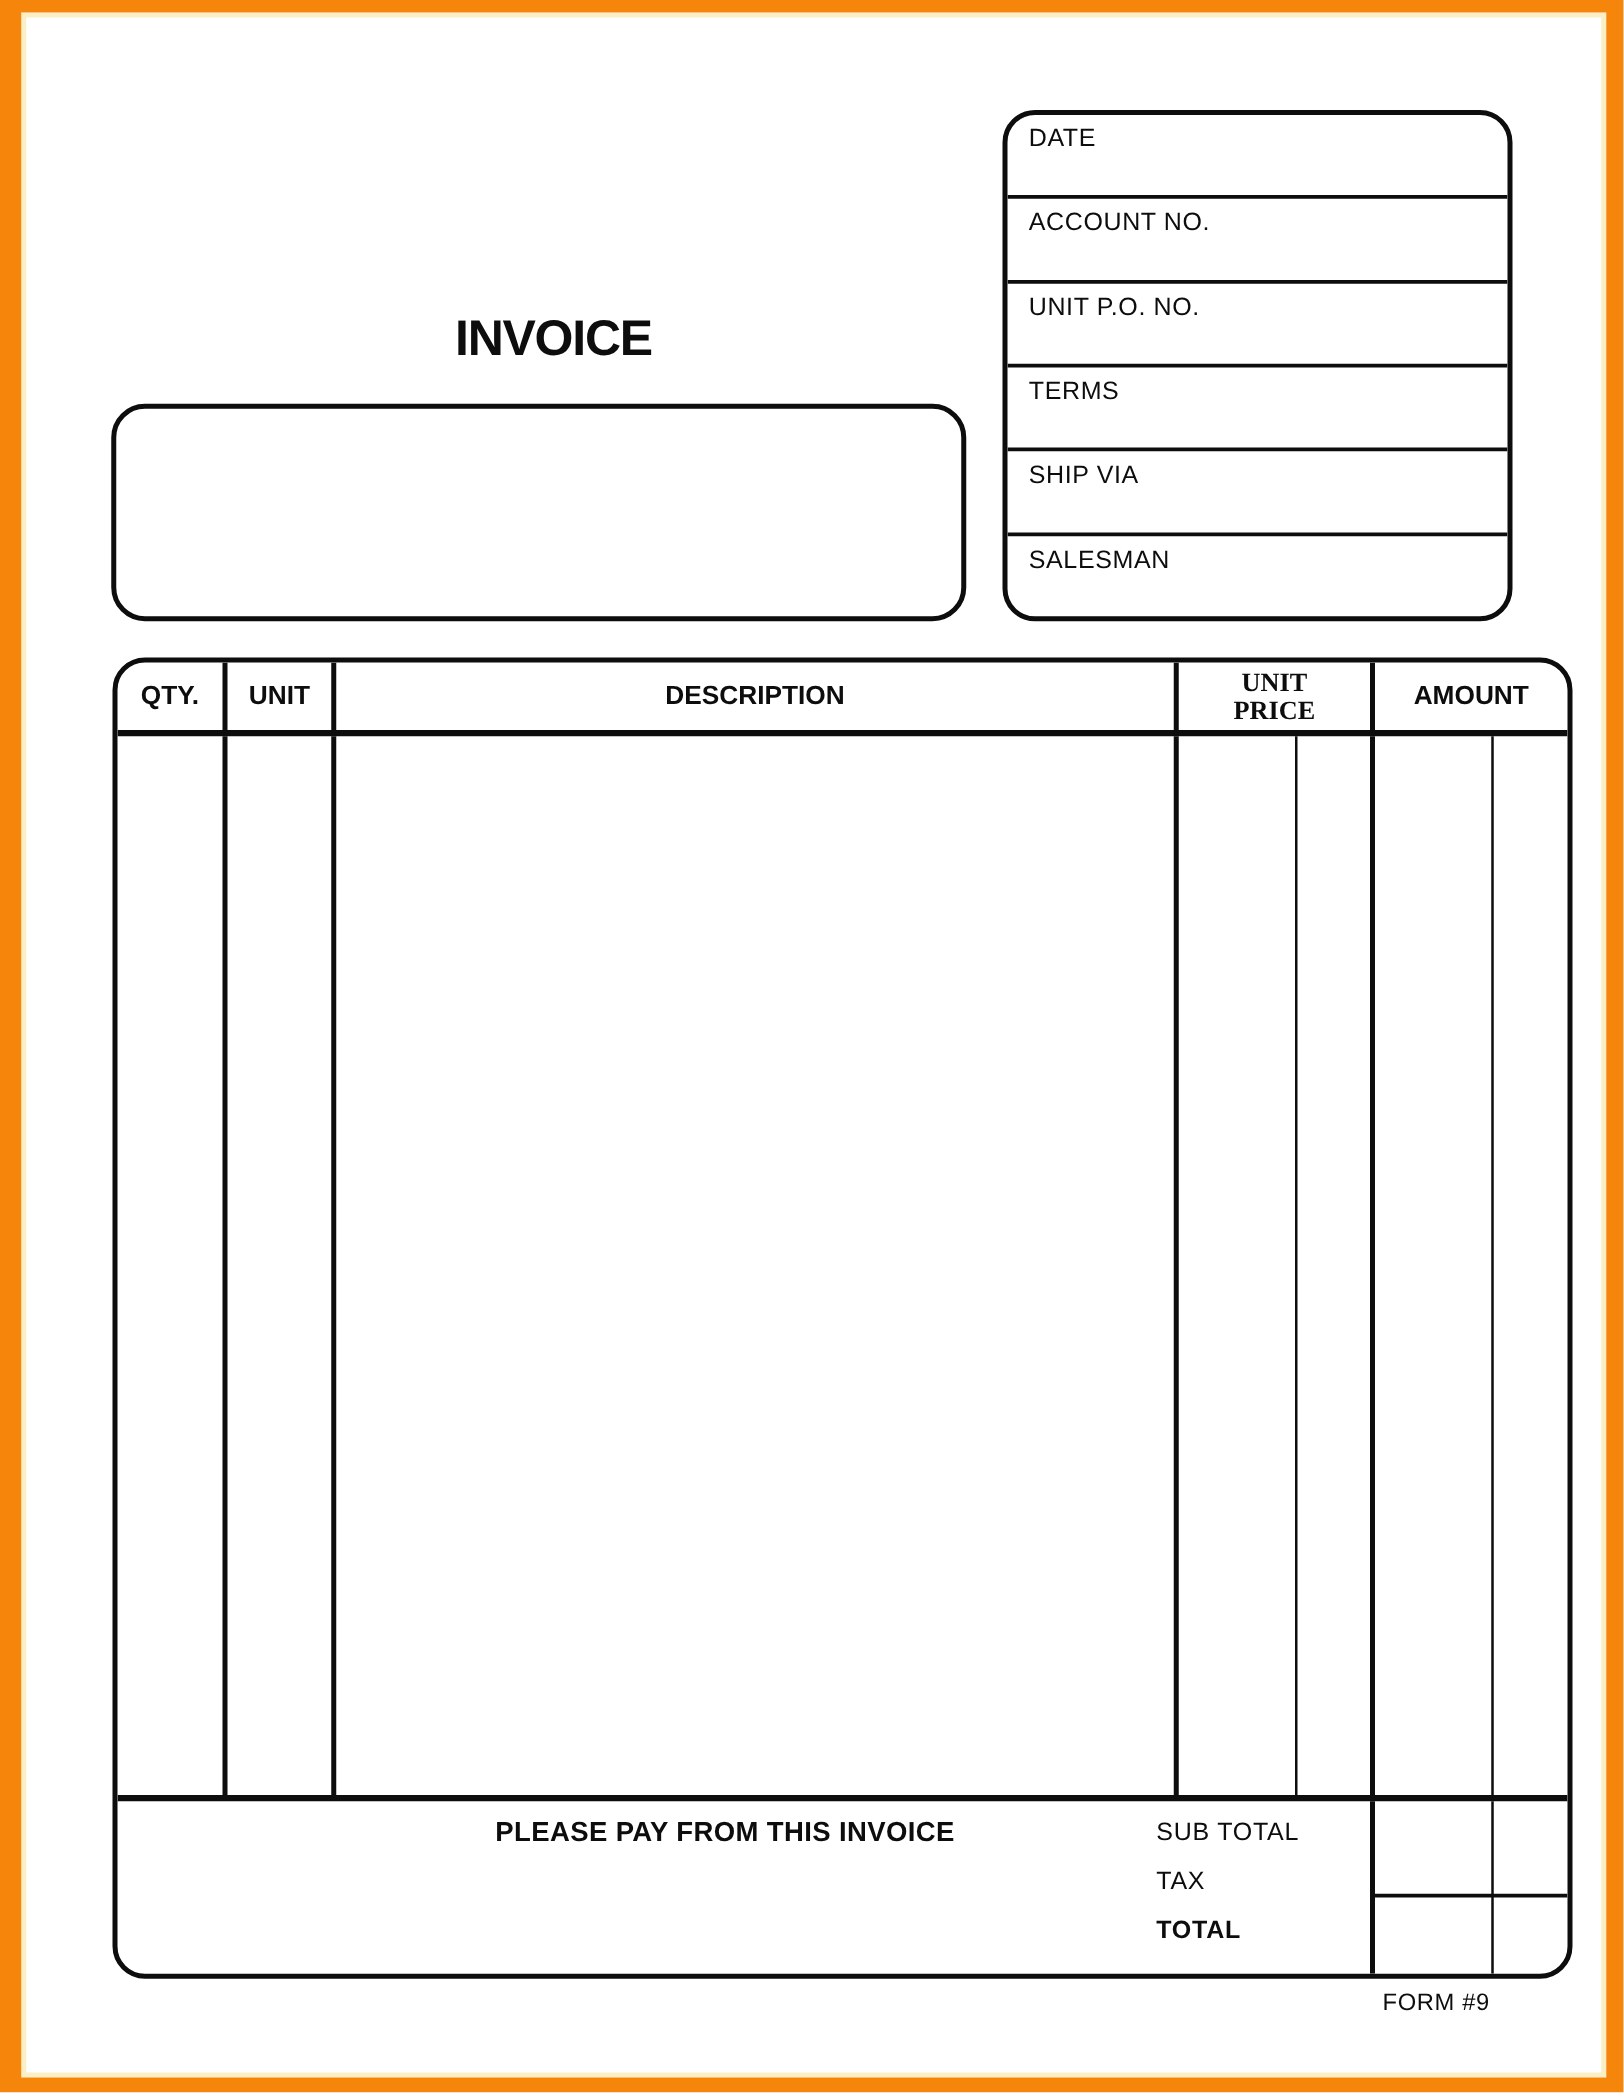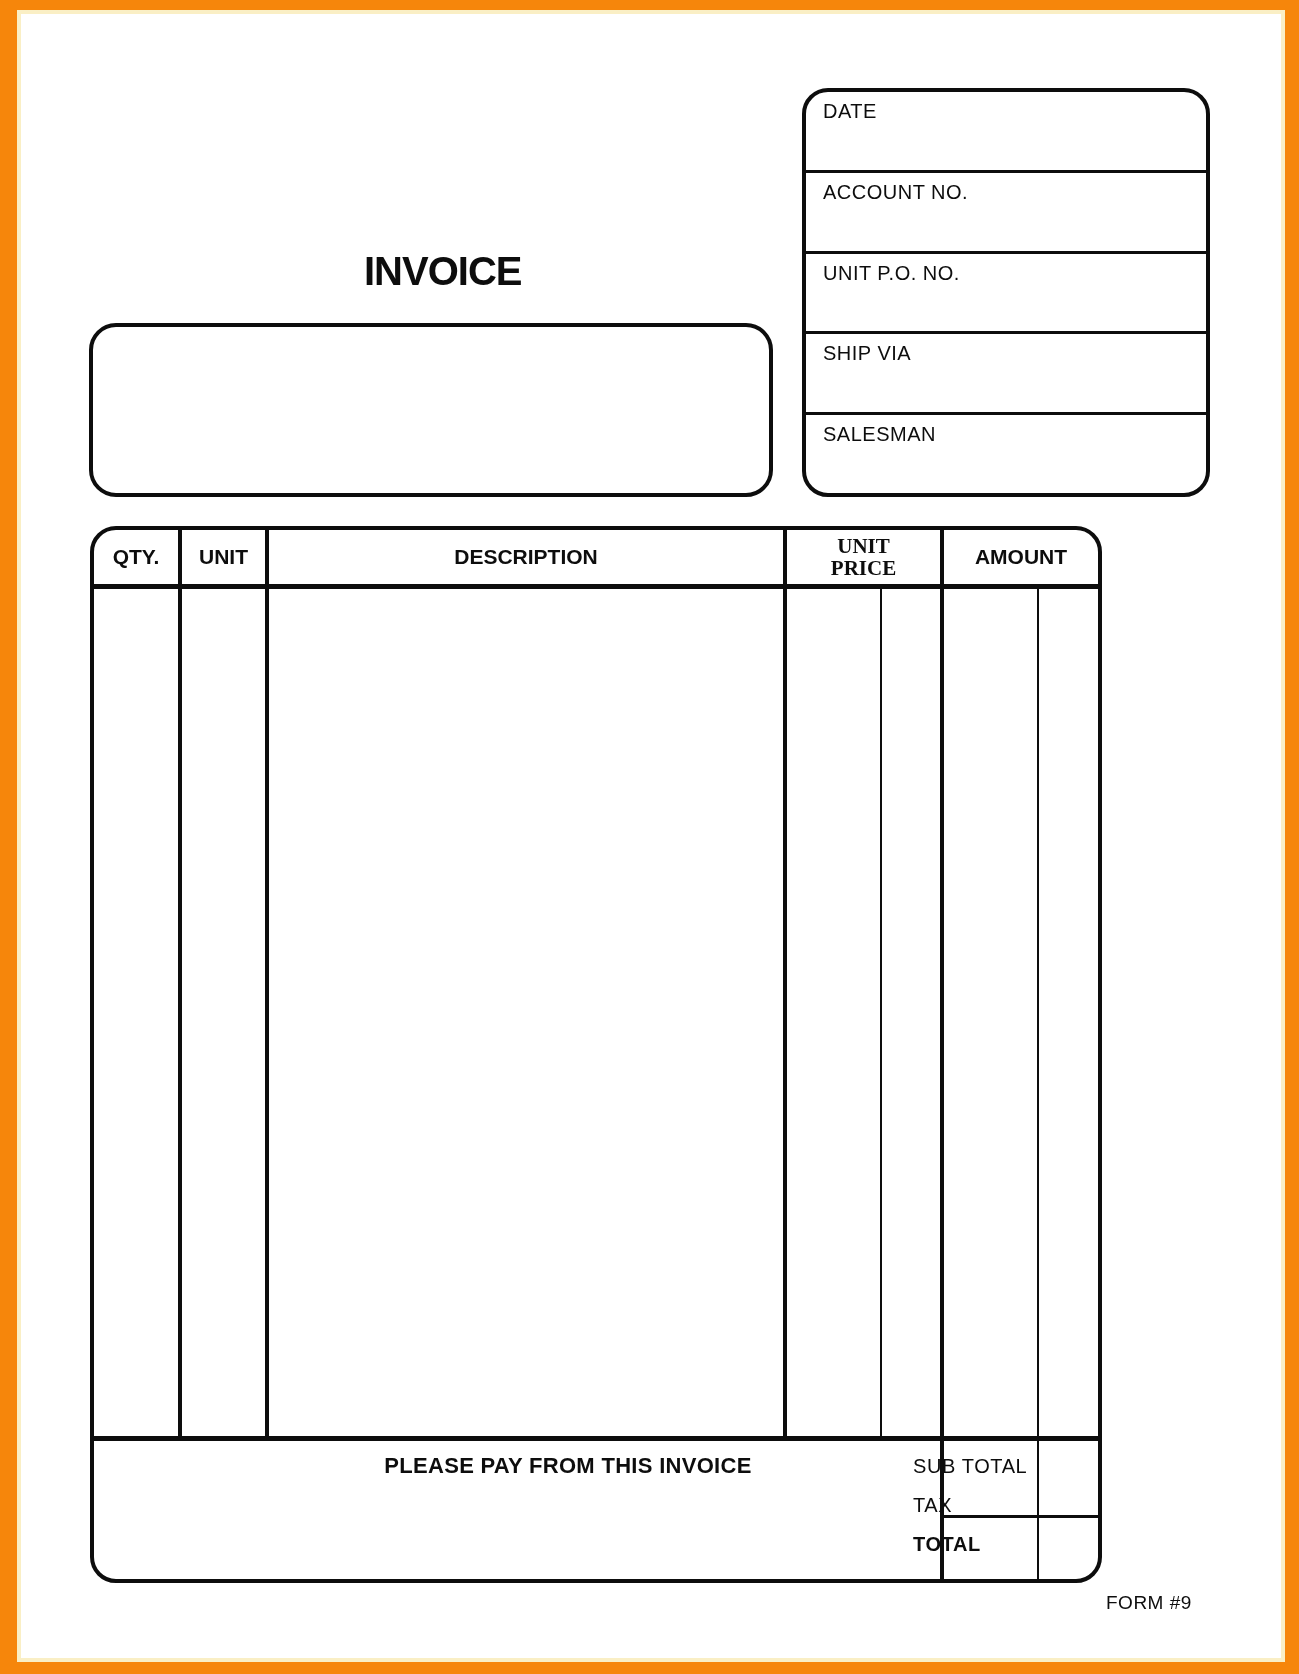--- a/index.html
+++ b/index.html
@@ -48,21 +48,21 @@
   .ilabel{
     padding:8px 0 0 17px;
     font-size:20px;
     letter-spacing:0.5px;
     white-space:nowrap;
   }
   .ivalue{flex:1;height:100%;}
   
   .mtable{
     position:absolute;left:90px;top:526px;
-    width:1012px;height:1057px;
+    width:1168px;height:1057px;
     border:4px solid #0d0d0d;border-radius:26px;
     box-sizing:border-box;
     display:flex;flex-direction:column;
     overflow:hidden;
     background:#fff;
   }
   .mhead{
     height:59px;box-sizing:border-box;
     border-bottom:5px solid #0d0d0d;
     display:flex;
@@ -82,20 +82,21 @@
   .hc.c-up span{display:block;width:72px;}
   .mbody{flex:1;display:flex;}
   .bc{box-sizing:border-box;height:100%;}
   .bc.split{display:flex;}
   .cents{width:95px;height:100%;box-sizing:border-box;border-right:2px solid #0d0d0d;}
   
   .mtotals{
     height:143px;box-sizing:border-box;
     border-top:5px solid #0d0d0d;
     display:flex;
+    padding-left:12px;
   }
   .t-left{
     flex:1;position:relative;
     border-right:4px solid #0d0d0d;
     box-sizing:border-box;
   }
   .please{
     position:absolute;top:12px;left:474px;
     transform:translateX(-50%);
     font-size:22px;font-weight:bold;
@@ -138,20 +139,24 @@
     <div class="irow">
       <span class="ilabel">DATE</span>
       <span class="ivalue"></span>
     </div>
     <div class="irow">
       <span class="ilabel">ACCOUNT NO.</span>
       <span class="ivalue"></span>
     </div>
     <div class="irow">
       <span class="ilabel">UNIT P.O. NO.</span>
+      <span class="ivalue"></span>
+    </div>
+    <div class="irow">
+      <span class="ilabel">TERMS</span>
       <span class="ivalue"></span>
     </div>
     <div class="irow">
       <span class="ilabel">SHIP VIA</span>
       <span class="ivalue"></span>
     </div>
     <div class="irow">
       <span class="ilabel">SALESMAN</span>
       <span class="ivalue"></span>
     </div>

